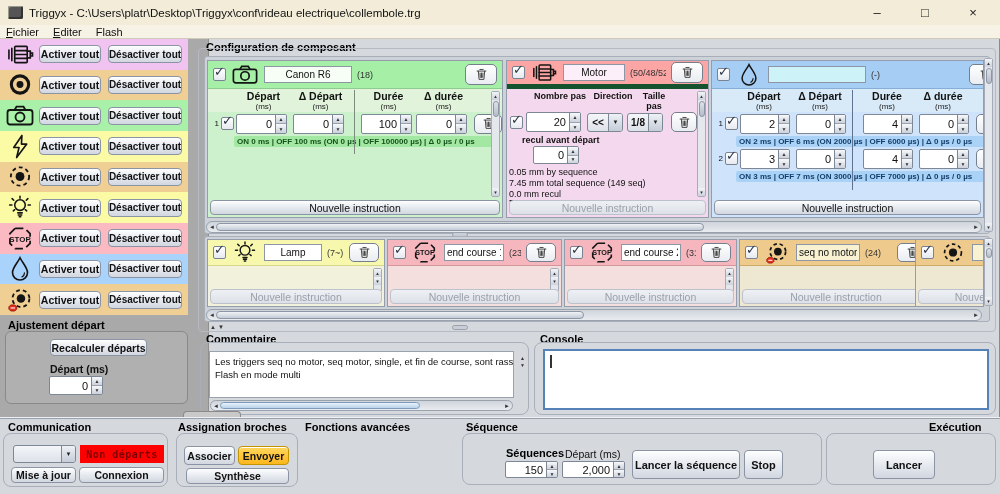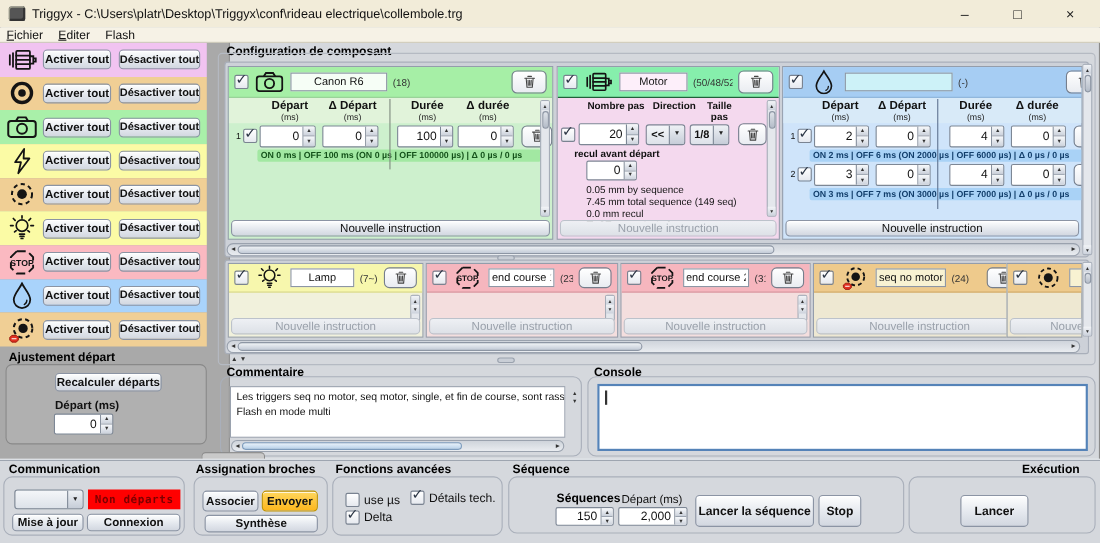--- a/index.html
+++ b/index.html
@@ -337,21 +337,21 @@
     <div class="vdiv" style="left:146px;top:29px;height:64px"></div>
     <div class="vsb" style="right:2px;top:30px;bottom:20px">
         <span class="a up"></span>
         <span class="th"></span>
         <span class="a dn" style="margin-top:auto"></span>
       </div>
     <div class="btn ninstr">Nouvelle instruction</div>
   </div>
 
   <div class="panel" style="left:506px;top:21px;width:203px;height:158px;background:#f4d9ee">
-    <div class="phead" style="background:#86efac;border-bottom:1px solid #14532d">
+    <div class="phead" style="background:#fca5a5;border-bottom:5px solid #14532d">
       <span class="cb on"></span>
       <span class="icw">
           <svg>
             <use href="#ic-motor"></use>
           </svg>
         </span>
       <input class="field" style="width: 62px; background: rgb(253, 239, 250);" value="Motor">
       <span class="count" style="max-width:46px">(50/48/52/...</span>
       <span class="trashbtn" style="margin-left:auto">
           <svg>
@@ -388,21 +388,21 @@
         </span>
     </div>
     <div style="padding-left:15px;font-size:9px;font-weight:bold;color:#111;margin-top:2px">recul avant départ</div>
     <div class="spin" style="width:46px;height:18px;margin:1px 0 0 26px">
         <input value="0" style="">
         <span class="sb">
           <b class="up"></b>
           <b class="dn"></b>
         </span>
       </div>
-    <div style="padding-left:26px;font-size:9px;color:#111;line-height:11px;margin-top:3px">
+    <div style="padding-left:2px;font-size:9px;color:#111;line-height:11px;margin-top:3px">
       <div>0.05 mm by sequence</div>
       <div>7.45 mm total sequence (149 seq)</div>
       <div>0.0 mm recul</div>
       <div style="font-size:12px;font-weight:bold">7.45 mm total</div>
     </div>
     <div class="vsb" style="right:2px;top:30px;bottom:20px">
         <span class="a up"></span>
         <span class="th"></span>
         <span class="a dn" style="margin-top:auto"></span>
       </div>
@@ -681,34 +681,20 @@
     </div>
 
     <div class="abs grp" style="left:178px;top:2px">Assignation broches</div>
     <div class="abs gbox" style="left:176px;top:14px;width:122px;height:54px">
       <div class="btn abs" style="left:7px;top:12px;width:51px;height:19px">Associer</div>
       <div class="btn orange abs" style="left:61px;top:12px;width:51px;height:19px">Envoyer</div>
       <div class="btn abs" style="left:9px;top:34px;width:103px;height:16px">Synthèse</div>
     </div>
 
     <div class="abs grp" style="left:305px;top:2px">Fonctions avancées</div>
-    <div class="abs gbox" style="left:302px;top:14px;width:155px;height:54px">
-      <span class="cbl" style="left:11px;top:14px">
-        <span class="cb"></span>
-        <span>use µs</span>
-      </span>
-      <span class="cbl" style="left:70px;top:12px">
-        <span class="cb on"></span>
-        <span>Détails tech.</span>
-      </span>
-      <span class="cbl" style="left:11px;top:30px">
-        <span class="cb on"></span>
-        <span>Delta</span>
-      </span>
-    </div>
 
     <div class="abs grp" style="left:466px;top:2px">Séquence</div>
     <div class="abs gbox" style="left:462px;top:14px;width:360px;height:52px">
       <span class="abs grp" style="left:43px;top:13px">Séquences</span>
       <span class="abs" style="left:102px;top:14px;font-size:10.5px;color:#111">Départ (ms)</span>
       <div class="spin abs" style="left:42px;top:27px;width:53px;height:17px">
         <input value="150" style="">
           <span class="sb">
             <b class="up"></b>
             <b class="dn"></b>

